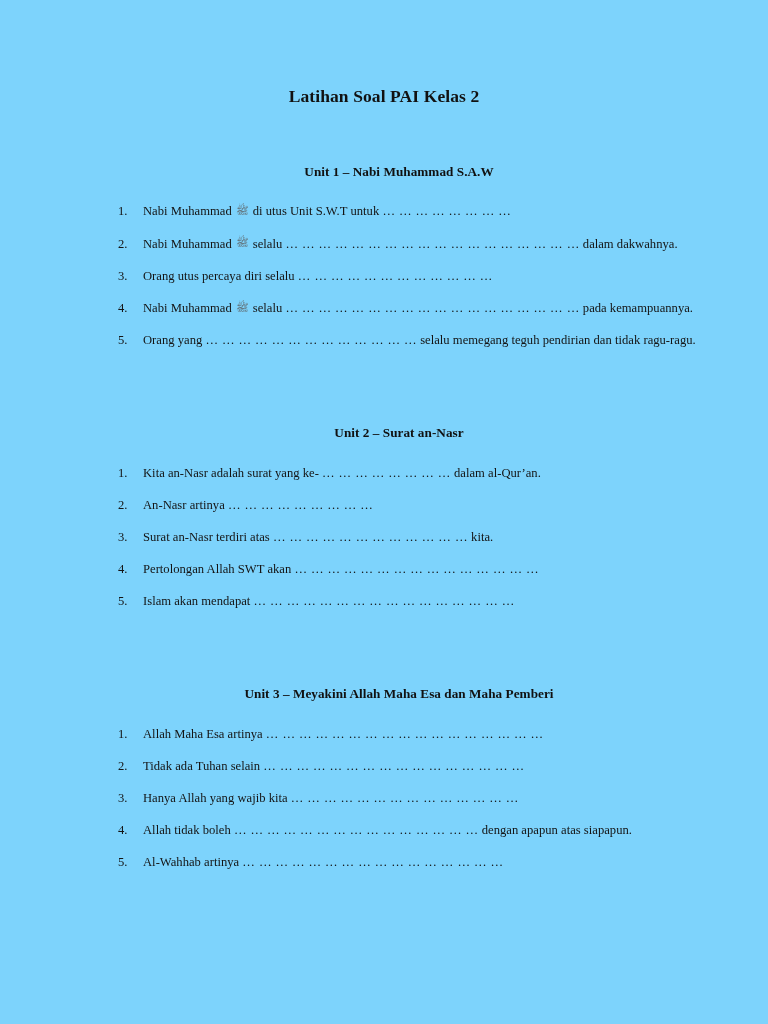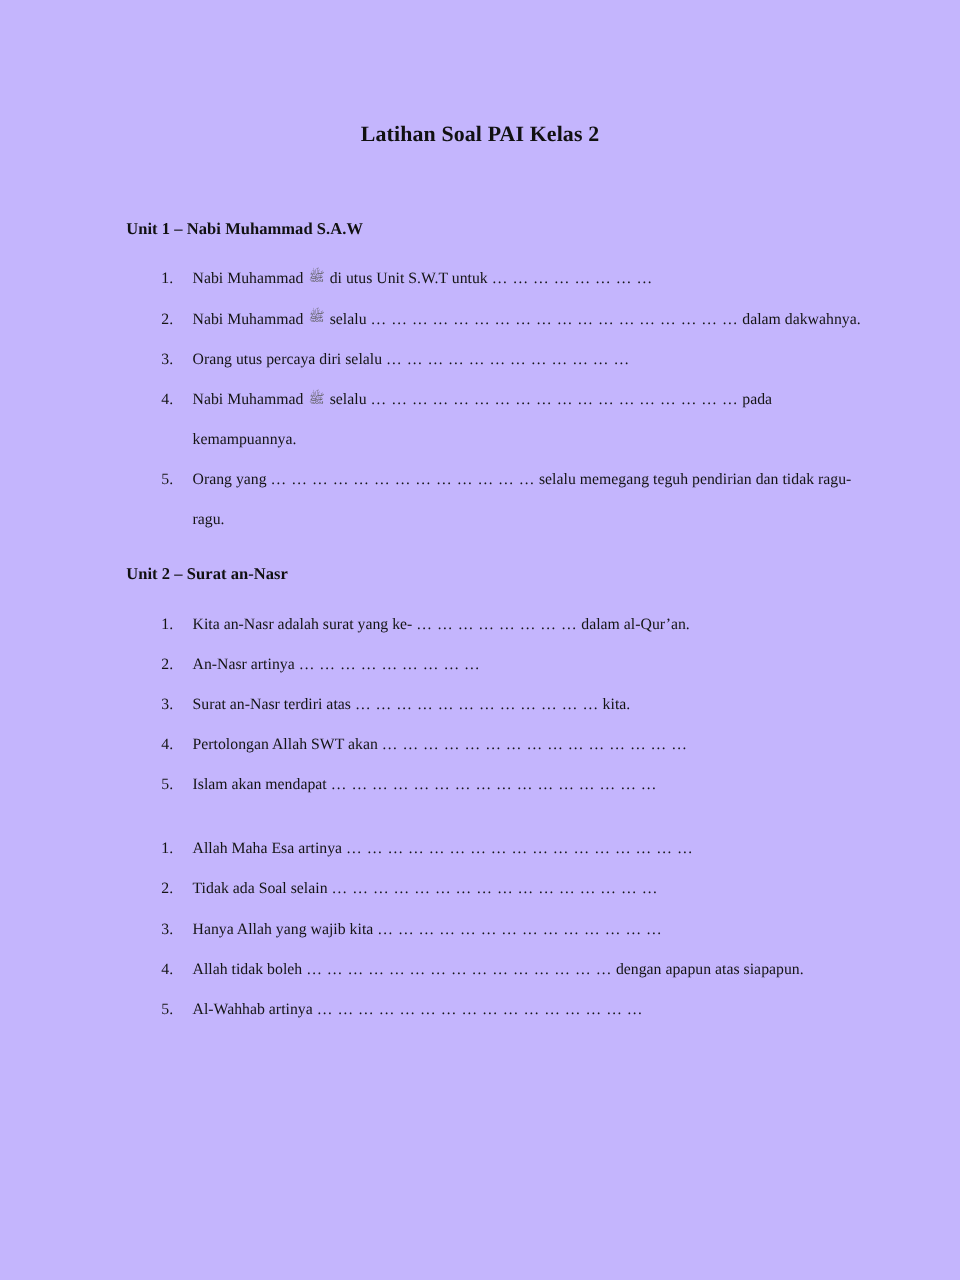--- a/index.html
+++ b/index.html
@@ -13,22 +13,22 @@
     font-family: "Liberation Serif", "DejaVu Serif", serif;
     color: #111111;
     -webkit-font-smoothing: antialiased;
   }
 
   .page {
     position: relative;
     width: 768px;
     height: 1024px;
     box-sizing: border-box;
-    padding: 11px;
-    background: #c4b5fd;
+    padding: 0;
+    background: #7dd3fc;
     overflow: hidden;
   }
 
   .doc-title {
     text-align: center;
     font-weight: bold;
     font-size: 17.5px;
     letter-spacing: 0.1px;
     margin: 0;
     padding-top: 86px;
@@ -43,30 +43,31 @@
 
   .unit-block {
     margin-top: 0;
   }
 
   .unit-block.first {
     margin-top: 56px;
   }
 
   .unit-block.subsequent {
-    margin-top: 19px;
+    margin-top: 68px;
   }
 
   .unit-heading {
     font-weight: bold;
     font-size: 13.2px;
     color: #111111;
     margin: 0 0 0 0;
     line-height: 1.4;
     letter-spacing: 0.05px;
+    text-align: center;
   }
 
   ol.q-list {
     list-style: none;
     margin: 0;
     padding: 0;
     margin-top: 14px;
   }
 
   ol.q-list li {
@@ -158,28 +159,29 @@
               <span class="q-num">4.</span>
               <span class="q-text"><span>Pertolongan Allah SWT akan </span><span class="blank">… … … … … … … … … … … … … … …</span></span>
             </li>
             <li>
               <span class="q-num">5.</span>
               <span class="q-text"><span>Islam akan mendapat </span><span class="blank">… … … … … … … … … … … … … … … …</span></span>
             </li>
           </ol>
         </div>
         <div class="unit-block subsequent">
+          <div class="unit-heading">Unit 3 – Meyakini Allah Maha Esa dan Maha Pemberi</div>
           <ol class="q-list">
             <li>
               <span class="q-num">1.</span>
               <span class="q-text"><span>Allah Maha Esa artinya </span><span class="blank">… … … … … … … … … … … … … … … … …</span></span>
             </li>
             <li>
               <span class="q-num">2.</span>
-              <span class="q-text"><span>Tidak ada Soal selain </span><span class="blank">… … … … … … … … … … … … … … … …</span></span>
+              <span class="q-text"><span>Tidak ada Tuhan selain </span><span class="blank">… … … … … … … … … … … … … … … …</span></span>
             </li>
             <li>
               <span class="q-num">3.</span>
               <span class="q-text"><span>Hanya Allah yang wajib kita </span><span class="blank">… … … … … … … … … … … … … …</span></span>
             </li>
             <li>
               <span class="q-num">4.</span>
               <span class="q-text"><span>Allah tidak boleh </span><span class="blank">… … … … … … … … … … … … … … …</span><span> dengan apapun atas siapapun.</span></span>
             </li>
             <li>

